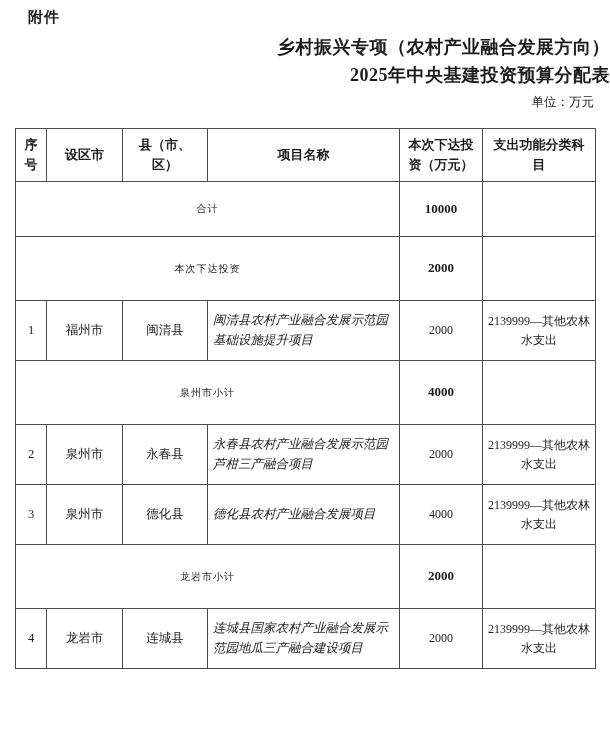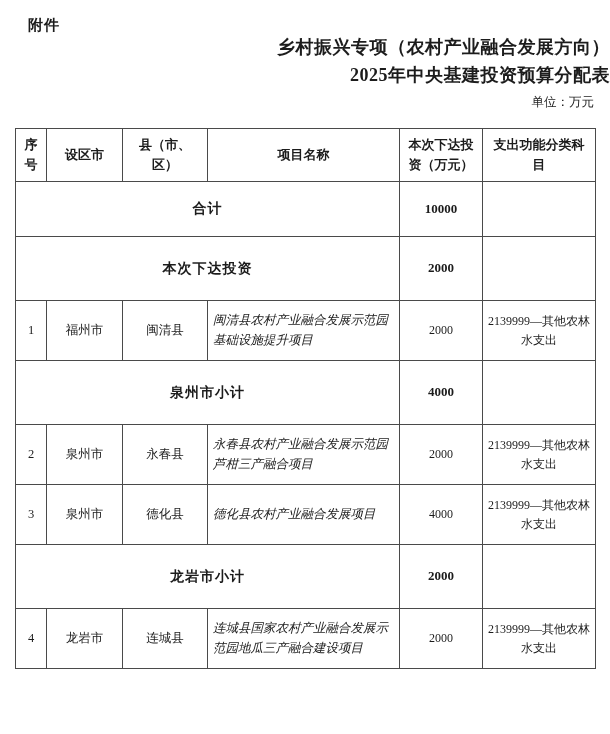--- a/index.html
+++ b/index.html
@@ -15,21 +15,20 @@
     color: #1c1c1c;
     overflow: hidden;
   }
   .attachment-label {
     position: absolute;
     left: 28px;
     top: 8px;
     font-size: 15px;
     font-weight: bold;
     letter-spacing: 1px;
-    margin-top: 8px;
   }
   .doc-title {
     position: absolute;
     left: 0;
     top: 33px;
     width: 100%;
     text-align: right;
     font-size: 18px;
     font-weight: bold;
     line-height: 28px;
@@ -67,22 +66,22 @@
   .doc-table thead th {
     font-weight: bold;
     height: 46px;
     font-size: 13px;
   }
   tr.row-total    { height: 55px; }
   tr.row-subtotal { height: 64px; }
   tr.row-data     { height: 60px; }
   tr.row-total td.cell-label,
   tr.row-subtotal td.cell-label {
-    font-weight: bold;
-    font-size: 14px;
+    font-weight: normal;
+    font-size: 10px;
     letter-spacing: 1px;
     text-align: center;
   }
   tr.row-total td.cell-invest,
   tr.row-subtotal td.cell-invest {
     font-weight: bold;
     font-size: 13px;
   }
   td.cell-project {
     text-align: left;

